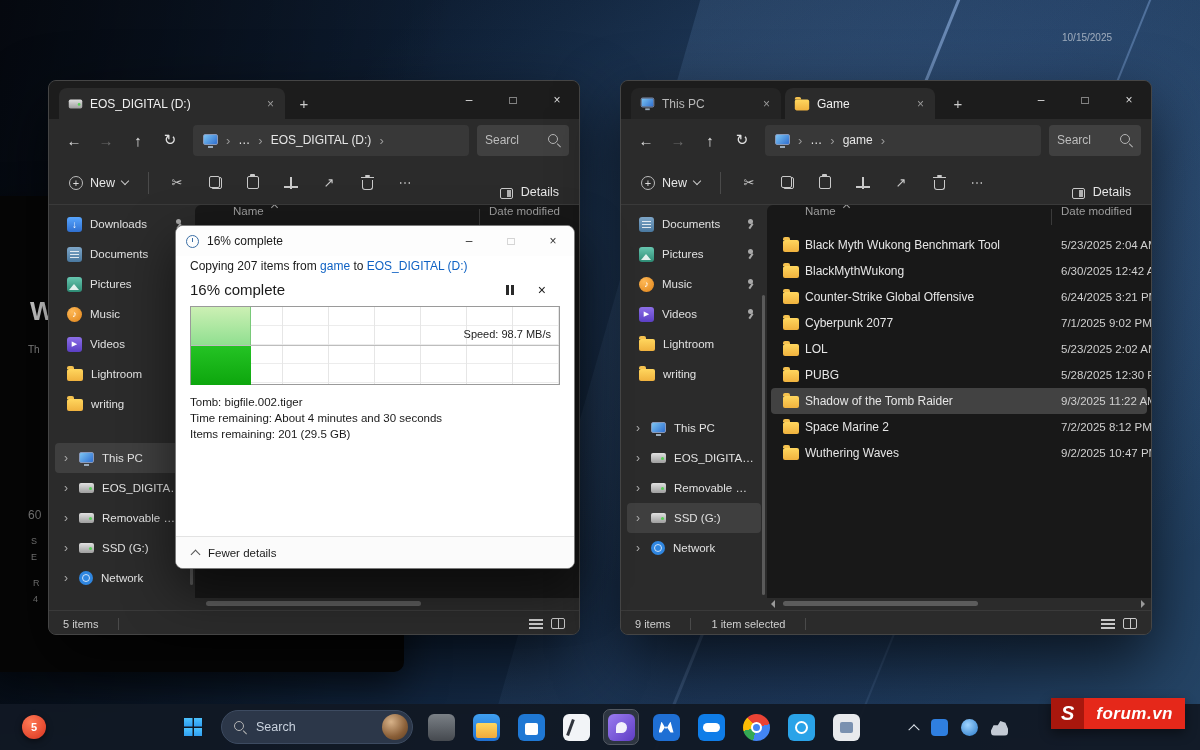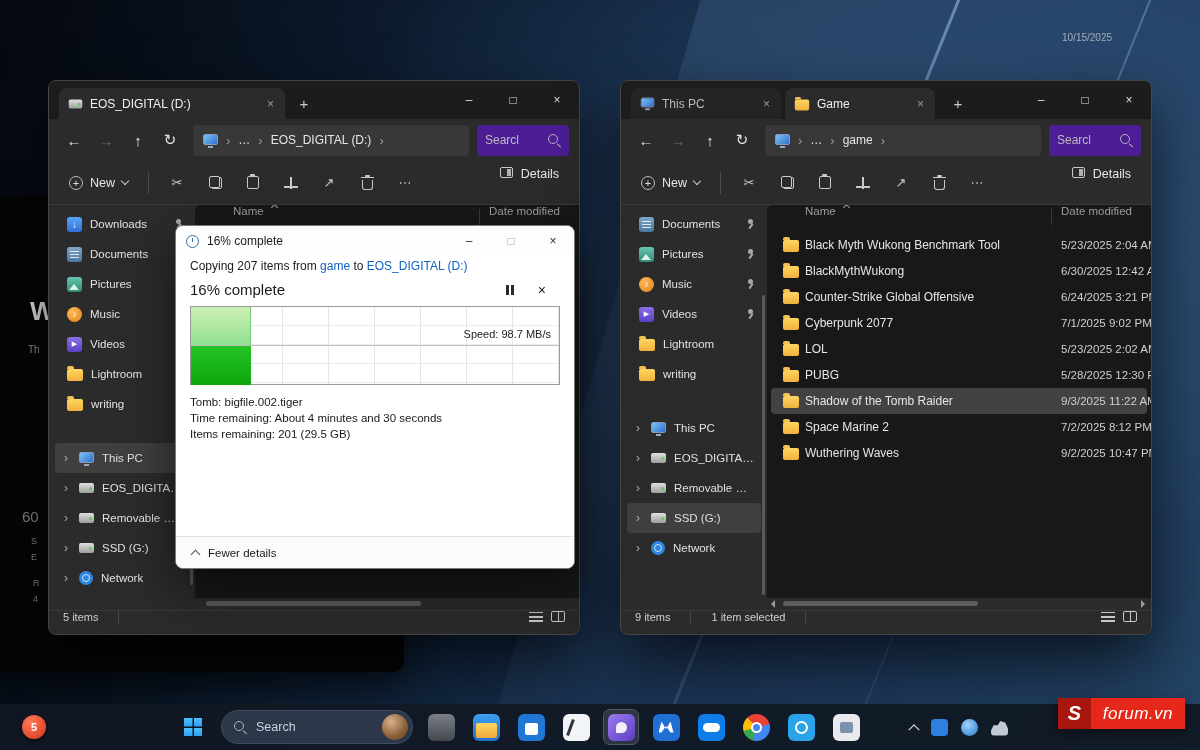--- a/index.html
+++ b/index.html
@@ -13,21 +13,21 @@
   .wp-edge1{position:absolute;left:66%;top:-18%;width:3px;height:145%;background:linear-gradient(rgba(170,205,255,.55),rgba(170,205,255,.04));transform:rotate(22deg)}
   .wp-edge2{position:absolute;left:82%;top:-18%;width:2px;height:145%;background:linear-gradient(rgba(150,190,245,.4),rgba(150,190,245,.03));transform:rotate(22deg)}
   .wp-dark{position:absolute;left:0;top:0;width:42%;height:100%;background:linear-gradient(100deg,rgba(0,0,0,.55),transparent 72%)}
   .datestamp{position:absolute;left:1062px;top:32px;font-size:10px;color:rgba(255,255,255,.55);z-index:1}
 
   
   .bg-panel{position:absolute;left:-14px;top:196px;width:418px;height:476px;background:#060606;border-radius:10px;z-index:1;box-shadow:0 14px 40px rgba(0,0,0,.6)}
   .frag{position:absolute;color:#cfcfcf}
   .frag-w{left:44px;top:100px;font-size:26px;font-weight:bold;color:#e8e8e8}
   .frag-th{left:42px;top:148px;font-size:10px;color:#9a9a9a}
-  .frag-60{left:36px;top:312px;font-size:15px;color:#8a8a8a}
+  .frag-60{left:42px;top:312px;font-size:12px;color:#8a8a8a}
   .frag-s{left:45px;top:340px;font-size:9px;color:#8a8a8a}
   .frag-e{left:45px;top:356px;font-size:9px;color:#8a8a8a}
   .frag-r{left:47px;top:382px;font-size:9px;color:#8a8a8a}
   .frag-4{left:47px;top:398px;font-size:9px;color:#8a8a8a}
   .frag-signal{left:142px;top:426px;font-size:10px;color:#c9c9c9}
   .frag-fire{position:absolute;left:246px;top:426px;width:10px;height:10px;background:linear-gradient(#f0a23c,#d85e1e);border-radius:2px}
 
   
   .xwin{position:absolute;width:532px;height:555px;background:#2b2b2b;border-radius:8px;border:1px solid #454545;box-shadow:0 26px 64px rgba(0,0,0,.68);overflow:hidden;color:#e6e6e6;z-index:3}
   .xwin.left{left:48px;top:80px;z-index:3}
@@ -43,29 +43,29 @@
   .newtab{width:26px;height:26px;margin:0 0 3px 6px;display:flex;align-items:center;justify-content:center;color:#cccccc;font-size:15px;border-radius:4px}
   .wcaps{position:absolute;right:0;top:0;height:38px;display:flex}
   .wc{width:44px;display:flex;align-items:center;justify-content:center;font-size:12px;color:#dddddd}
 
   .addrbar{height:42px;display:flex;align-items:center;gap:2px;padding:0 10px;background:#2b2b2b}
   .nav{width:30px;height:30px;display:flex;align-items:center;justify-content:center;font-size:15px;color:#e0e0e0;border-radius:4px}
   .nav.dim{color:#6a6a6a}
   .crumbbar{flex:1;height:31px;background:#383838;border-radius:4px;margin:0 6px;display:flex;align-items:center;gap:8px;padding:0 10px;font-size:12px}
   .sep{color:#9a9a9a;font-size:13px}
   .crumb{color:#e6e6e6;white-space:nowrap}
-  .searchbox{width:92px;height:31px;background:#4c1d95;border-radius:4px;display:flex;align-items:center;justify-content:space-between;padding:0 8px;font-size:12px;color:#bdbdbd}
+  .searchbox{width:92px;height:31px;background:#404040;border-radius:4px;display:flex;align-items:center;justify-content:space-between;padding:0 8px;font-size:12px;color:#bdbdbd}
 
   .toolbar{height:44px;display:flex;align-items:center;padding:0 10px;gap:2px;background:#2b2b2b;border-bottom:1px solid #3a3a3a}
   .newbtn{display:flex;align-items:center;gap:7px;padding:0 10px;height:32px;border-radius:4px;font-size:12.5px;color:#e6e6e6}
   .nb-plus{width:14px;height:14px;border:1px solid #bbbbbb;border-radius:50%;display:flex;align-items:center;justify-content:center;font-size:11px;color:#dddddd;line-height:0}
   .chev-d{width:6px;height:6px;border-right:1.4px solid #c9c9c9;border-bottom:1.4px solid #c9c9c9;transform:rotate(45deg);margin-top:-3px}
   .tdiv{width:1px;height:22px;background:#4a4a4a;margin:0 8px}
   .tbtn{width:36px;height:32px;display:flex;align-items:center;justify-content:center;border-radius:4px;color:#c9c9c9;font-size:13px}
-  .details-btn{margin-left:auto;display:flex;align-items:flex-start;gap:8px;font-size:12.5px;padding:0 10px;height:32px;color:#e6e6e6}
+  .details-btn{margin-left:auto;display:flex;align-items:flex-end;gap:8px;font-size:12.5px;padding:0 10px;height:32px;color:#e6e6e6}
 
   
   .ic-copy{position:relative;width:13px;height:13px}
   .ic-copy::before{content:"";position:absolute;right:0;bottom:0;width:9px;height:10px;border:1.3px solid #c9c9c9;border-radius:2px}
   .ic-copy::after{content:"";position:absolute;left:0;top:0;width:9px;height:10px;border:1.3px solid #c9c9c9;border-radius:2px;background:#2b2b2b}
   .ic-paste{position:relative;width:12px;height:13px;border:1.3px solid #c9c9c9;border-radius:2px}
   .ic-paste::before{content:"";position:absolute;left:2px;top:-3px;width:5px;height:3px;background:#c9c9c9;border-radius:1px}
   .ic-rename{position:relative;width:14px;height:12px}
   .ic-rename::before{content:"";position:absolute;left:6px;top:0;width:1.5px;height:12px;background:#c9c9c9}
   .ic-rename::after{content:"";position:absolute;left:0;bottom:1px;width:14px;height:1.3px;background:#c9c9c9}
@@ -125,21 +125,21 @@
   .file-row.sel{background:#424242}
   .fname{white-space:nowrap;overflow:hidden;text-overflow:ellipsis;max-width:255px}
   .fdate{position:absolute;left:290px;font-size:11.5px;color:#cfcfcf;white-space:nowrap}
 
   .hscroll{height:12px;position:relative;background:#2b2b2b}
   .hthumb{position:absolute;height:5px;border-radius:3px;background:#5c5c5c;top:3px}
   .harrow{position:absolute;top:2px;width:0;height:0;border:4px solid transparent}
   .harrow.l{border-right-color:#9a9a9a;border-left:none}
   .harrow.r{border-left-color:#9a9a9a;border-right:none}
 
-  .statusbar{height:26px;display:flex;align-items:flex-start;padding:0 14px;font-size:11px;color:#cfcfcf;background:#2b2b2b;border-top:1px solid #3a3a3a;gap:20px}
+  .statusbar{height:26px;display:flex;align-items:center;padding:0 14px;font-size:11px;color:#cfcfcf;background:#2b2b2b;border-top:1px solid #3a3a3a;gap:20px}
   .sdiv{width:1px;height:12px;background:#4a4a4a}
   .view-btns{margin-left:auto;display:flex;gap:8px;align-items:center}
   .ic-list{width:14px;height:10px;background:repeating-linear-gradient(to bottom,#c9c9c9 0 1.5px,transparent 1.5px 4.2px)}
   .ic-pane{width:14px;height:11px;border:1.3px solid #c9c9c9;border-radius:2px;position:relative}
   .ic-pane::after{content:"";position:absolute;left:6px;top:0;bottom:0;width:1.3px;background:#c9c9c9}
 
   
   .dialog{position:absolute;left:175px;top:225px;width:400px;height:344px;background:#ffffff;border:1px solid #7a7a7a;border-radius:8px;box-shadow:0 20px 50px rgba(0,0,0,.55);color:#1a1a1a;z-index:6;overflow:hidden}
   .dlg-title{height:30px;display:flex;align-items:center;gap:8px;padding-left:10px;font-size:12px;background:#fdfdfd}
   .dlg-ic{width:13px;height:13px;border-radius:50%;border:1.5px solid #3a6ea5;position:relative;flex:none}
@@ -204,21 +204,21 @@
   .a-pale::after{content:"";position:absolute;inset:8px 7px;background:#7a91b0;border-radius:2px}
   .tb-tray{position:absolute;right:192px;top:0;height:46px;display:flex;align-items:center;gap:13px}
   .chev-up-t{width:8px;height:8px;border-left:1.6px solid #dfe5ec;border-top:1.6px solid #dfe5ec;transform:rotate(45deg) translate(2px,2px)}
   .tray-ic{width:17px;height:17px;border-radius:4px}
   .t1{background:#2f7fe0}
   .t2{background:radial-gradient(circle at 40% 35%,#9fd4ff,#2879c9);border-radius:50%}
   .t3{background:#c3cad4;clip-path:polygon(0 70%,15% 40%,40% 40%,55% 15%,85% 25%,100% 60%,100% 100%,0 100%)}
 
   .watermark{position:absolute;right:15px;bottom:21px;height:31px;display:flex;align-items:stretch;z-index:30;box-shadow:0 4px 12px rgba(0,0,0,.45)}
   .wm-s{width:33px;background:#a8170d;color:#ffffff;display:flex;align-items:center;justify-content:center;font-weight:bold;font-size:20px;font-style:italic}
-  .wm-text{background:#e5281a;color:#ffffff;display:flex;align-items:center;padding:0 12px;font-size:17px;font-weight:normal;font-style:italic;letter-spacing:.5px}
+  .wm-text{background:#e5281a;color:#ffffff;display:flex;align-items:center;padding:0 12px;font-size:17px;font-weight:bold;font-style:italic;letter-spacing:.5px}
 </style>
 </head>
 <body>
 
 <div class="wallpaper"></div>
 <div class="wp-band"></div>
 <div class="wp-edge1"></div>
 <div class="wp-edge2"></div>
 <div class="wp-dark"></div>
 <div class="datestamp">10/15/2025</div>

